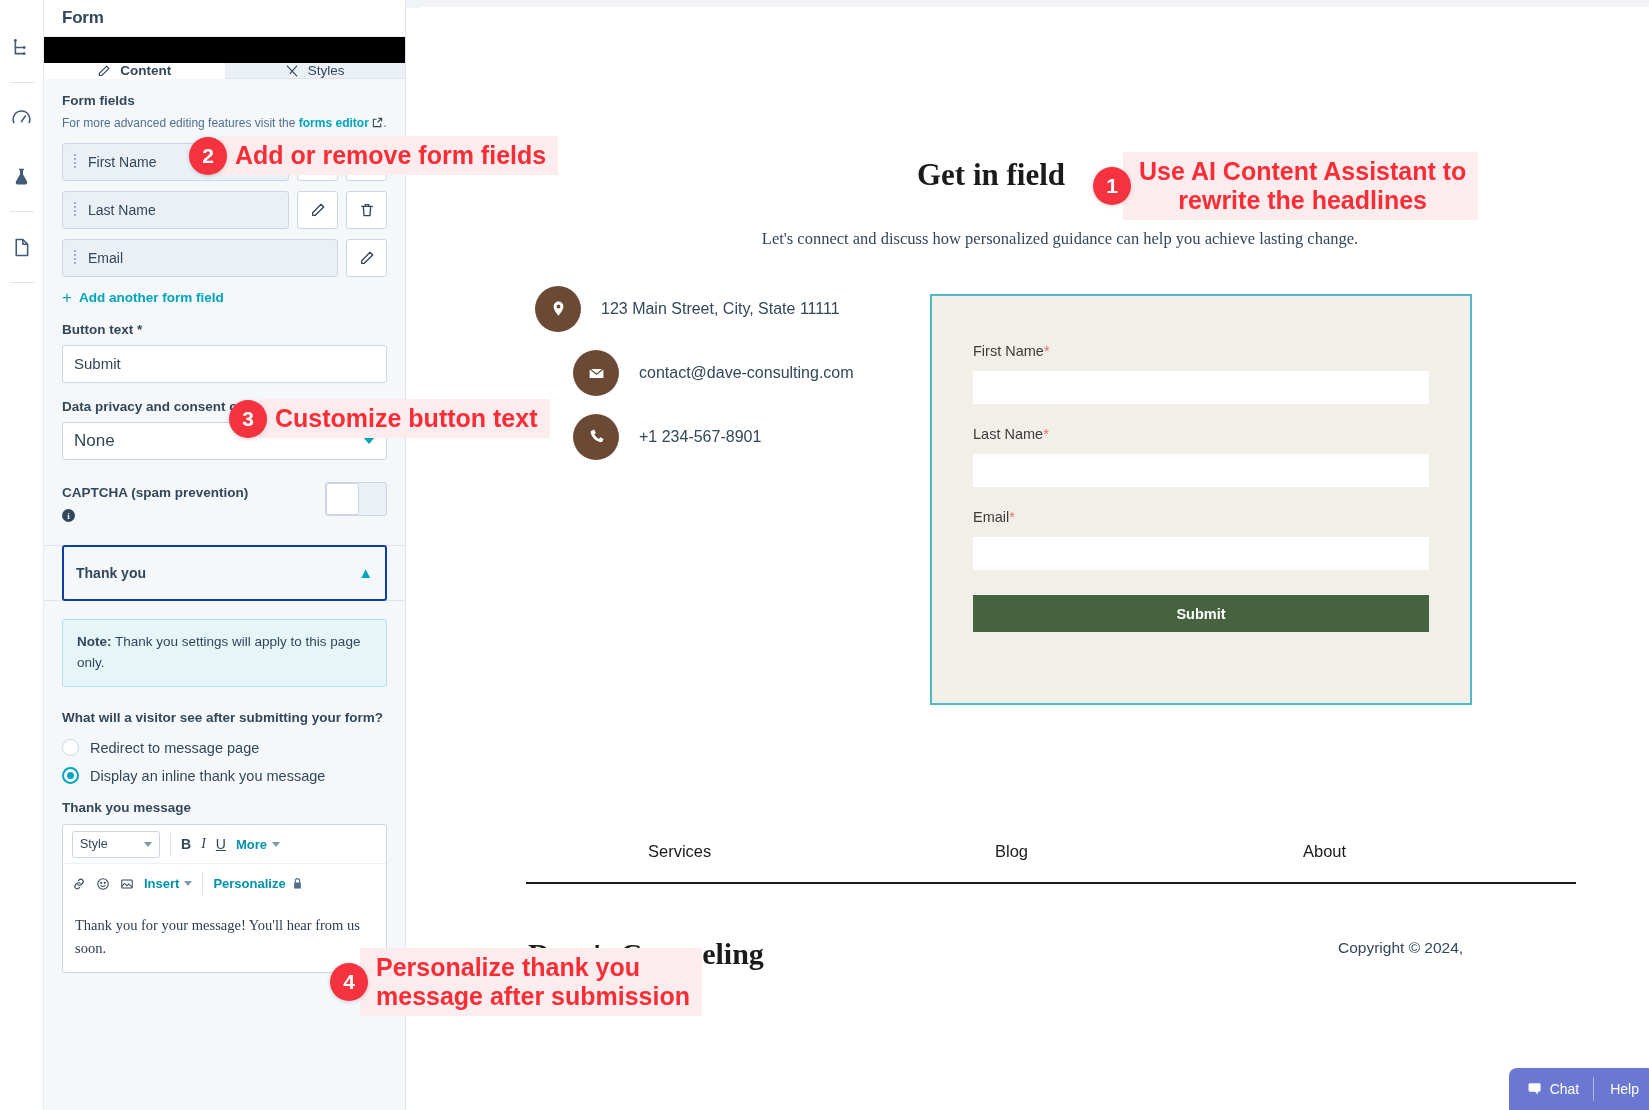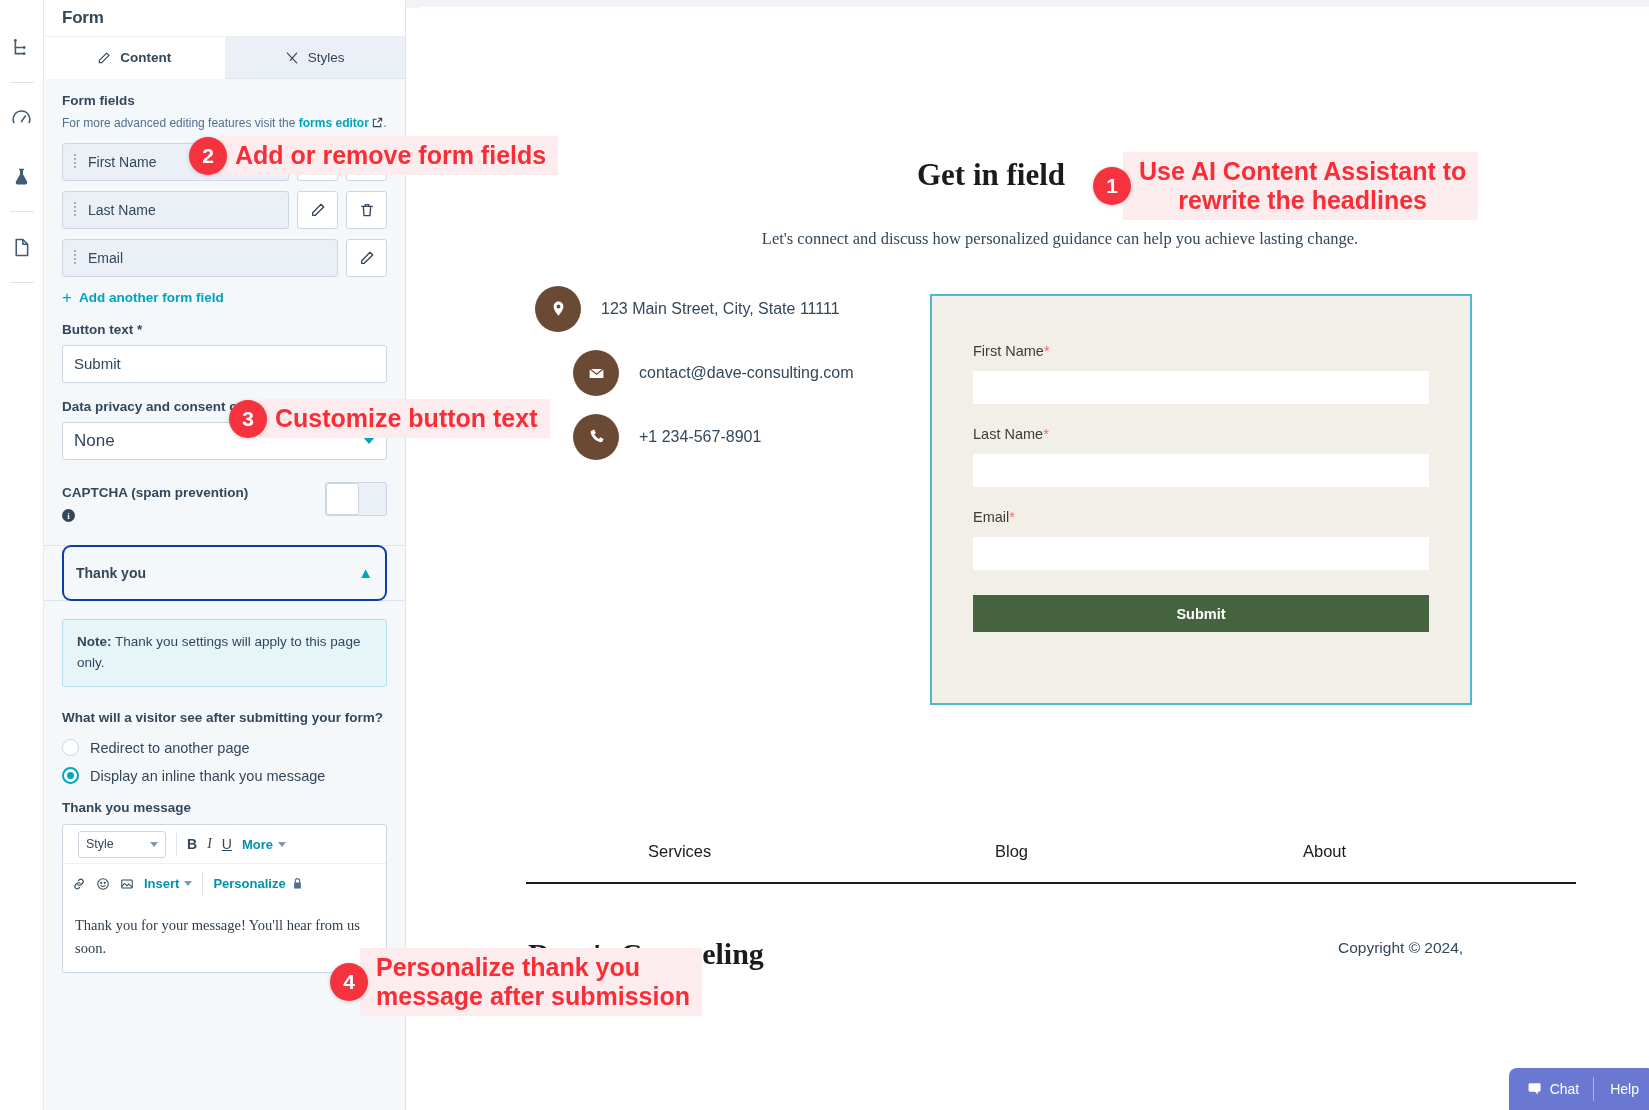--- a/index.html
+++ b/index.html
@@ -30,21 +30,21 @@
     position: absolute; left: 44px; top: 0; width: 362px; height: 1110px;
     background: #f5f8fa; border-right: 1px solid #dfe3eb;
     overflow: hidden;
   }
   .panel-head {
     height: 37px; background: #ffffff; display: flex; align-items: center;
     padding: 0 18px; border-bottom: 1px solid #eaf0f6;
   }
   .panel-title { font-size: 17px; font-weight: 700; color: #33475b; letter-spacing: -0.2px; }
 
-  .tabs { display: flex; height: 42px; background: #be185d; border-bottom: 1px solid #dfe3eb; }
+  .tabs { display: flex; height: 42px; background: #000000; border-bottom: 1px solid #dfe3eb; align-items: flex-end; }
   .tab {
     flex: 1; display: flex; align-items: center; justify-content: center; gap: 9px;
     font-size: 13.5px; color: #33475b; cursor: pointer; position: relative;
   }
   .tab.active { font-weight: 700; background: #ffffff; }
   .tab.active::after {
     content: ""; position: absolute; left: 0; right: 0; bottom: -1px; height: 3px; background: #ffffff;
   }
   .tab.inactive { background: #eaf0f6; color: #33475b; font-weight: 400; }
   .tab svg { width: 14px; height: 14px; }
@@ -111,21 +111,21 @@
     position: absolute; left: 0; top: 0; width: 33px; height: 32px;
     background: #ffffff; border: 1px solid #cbd6e2; border-radius: 3px;
   }
 
   .accordion {
     margin: 22px -18px 0 -18px; border-top: 1px solid #dfe3eb; border-bottom: 1px solid #dfe3eb;
     padding: 0 18px;
   }
   .acc-head {
     height: 56px; display: flex; align-items: center; justify-content: space-between;
-    border: 2px solid #0b3fa8; border-radius: 9px; padding: 0 12px; cursor: pointer;
+    border: 2px solid #0b3fa8; border-radius: 3px; padding: 0 12px; cursor: pointer;
     font-size: 14px; font-weight: 700; color: #33475b; margin: -1px 0;
   }
   .chev-up { color: #00a4bd; font-size: 15px; line-height: 1; }
 
   .note {
     margin-top: 18px; background: #e5f5f8; border: 1px solid #b3dfe8; border-radius: 3px;
     padding: 12px 14px; font-size: 13.5px; color: #33475b; line-height: 1.55;
   }
   .note b { font-weight: 700; }
 
@@ -143,21 +143,21 @@
   .editor {
     margin-top: 9px; border: 1px solid #cbd6e2; border-radius: 3px; background: #fff;
   }
   .ed-row {
     display: flex; align-items: center; gap: 10px; padding: 7px 9px; height: 39px;
   }
   .ed-row.top { border-bottom: 1px solid #eaf0f6; }
   .style-select {
     width: 88px; height: 27px; border: 1px solid #cbd6e2; border-radius: 3px; background: #fff;
     display: flex; align-items: center; justify-content: space-between; padding: 0 7px;
-    font-size: 12.5px; color: #33475b; cursor: pointer; margin-left: 6px;
+    font-size: 12.5px; color: #33475b; cursor: pointer;
   }
   .mini-caret { width:0;height:0;border-left:4px solid transparent;border-right:4px solid transparent;border-top:5px solid #7c98b6; }
   .ed-sep { width: 1px; height: 23px; background: #dfe3eb; }
   .ed-btn { color: #33475b; font-size: 14px; cursor: pointer; display:flex;align-items:center;justify-content:center; }
   .ed-btn svg { width: 14px; height: 14px; }
   .ed-link { color: #0091ae; font-size: 13px; font-weight: 700; cursor: pointer; display:flex;align-items:center;gap:5px; }
   .ed-text {
     padding: 11px 12px; font-size: 14.5px; color: #2d3e50; line-height: 1.6;
     font-family: "Liberation Serif", serif;
   }
@@ -392,21 +392,21 @@
       </div>
 
       <div class="note">
         <b>Note:</b><span> Thank you settings will apply to this page only.</span>
       </div>
 
       <div class="q-label">What will a visitor see after submitting your form?</div>
 
       <div class="radio-row">
         <span class="radio"></span>
-        <span class="radio-text">Redirect to another page</span>
+        <span class="radio-text">Redirect to message page</span>
       </div>
       <div class="radio-row">
         <span class="radio on"></span>
         <span class="radio-text">Display an inline thank you message</span>
       </div>
 
       <div class="label-top">Thank you message</div>
 
       <div class="editor">
         <div class="ed-row top">

